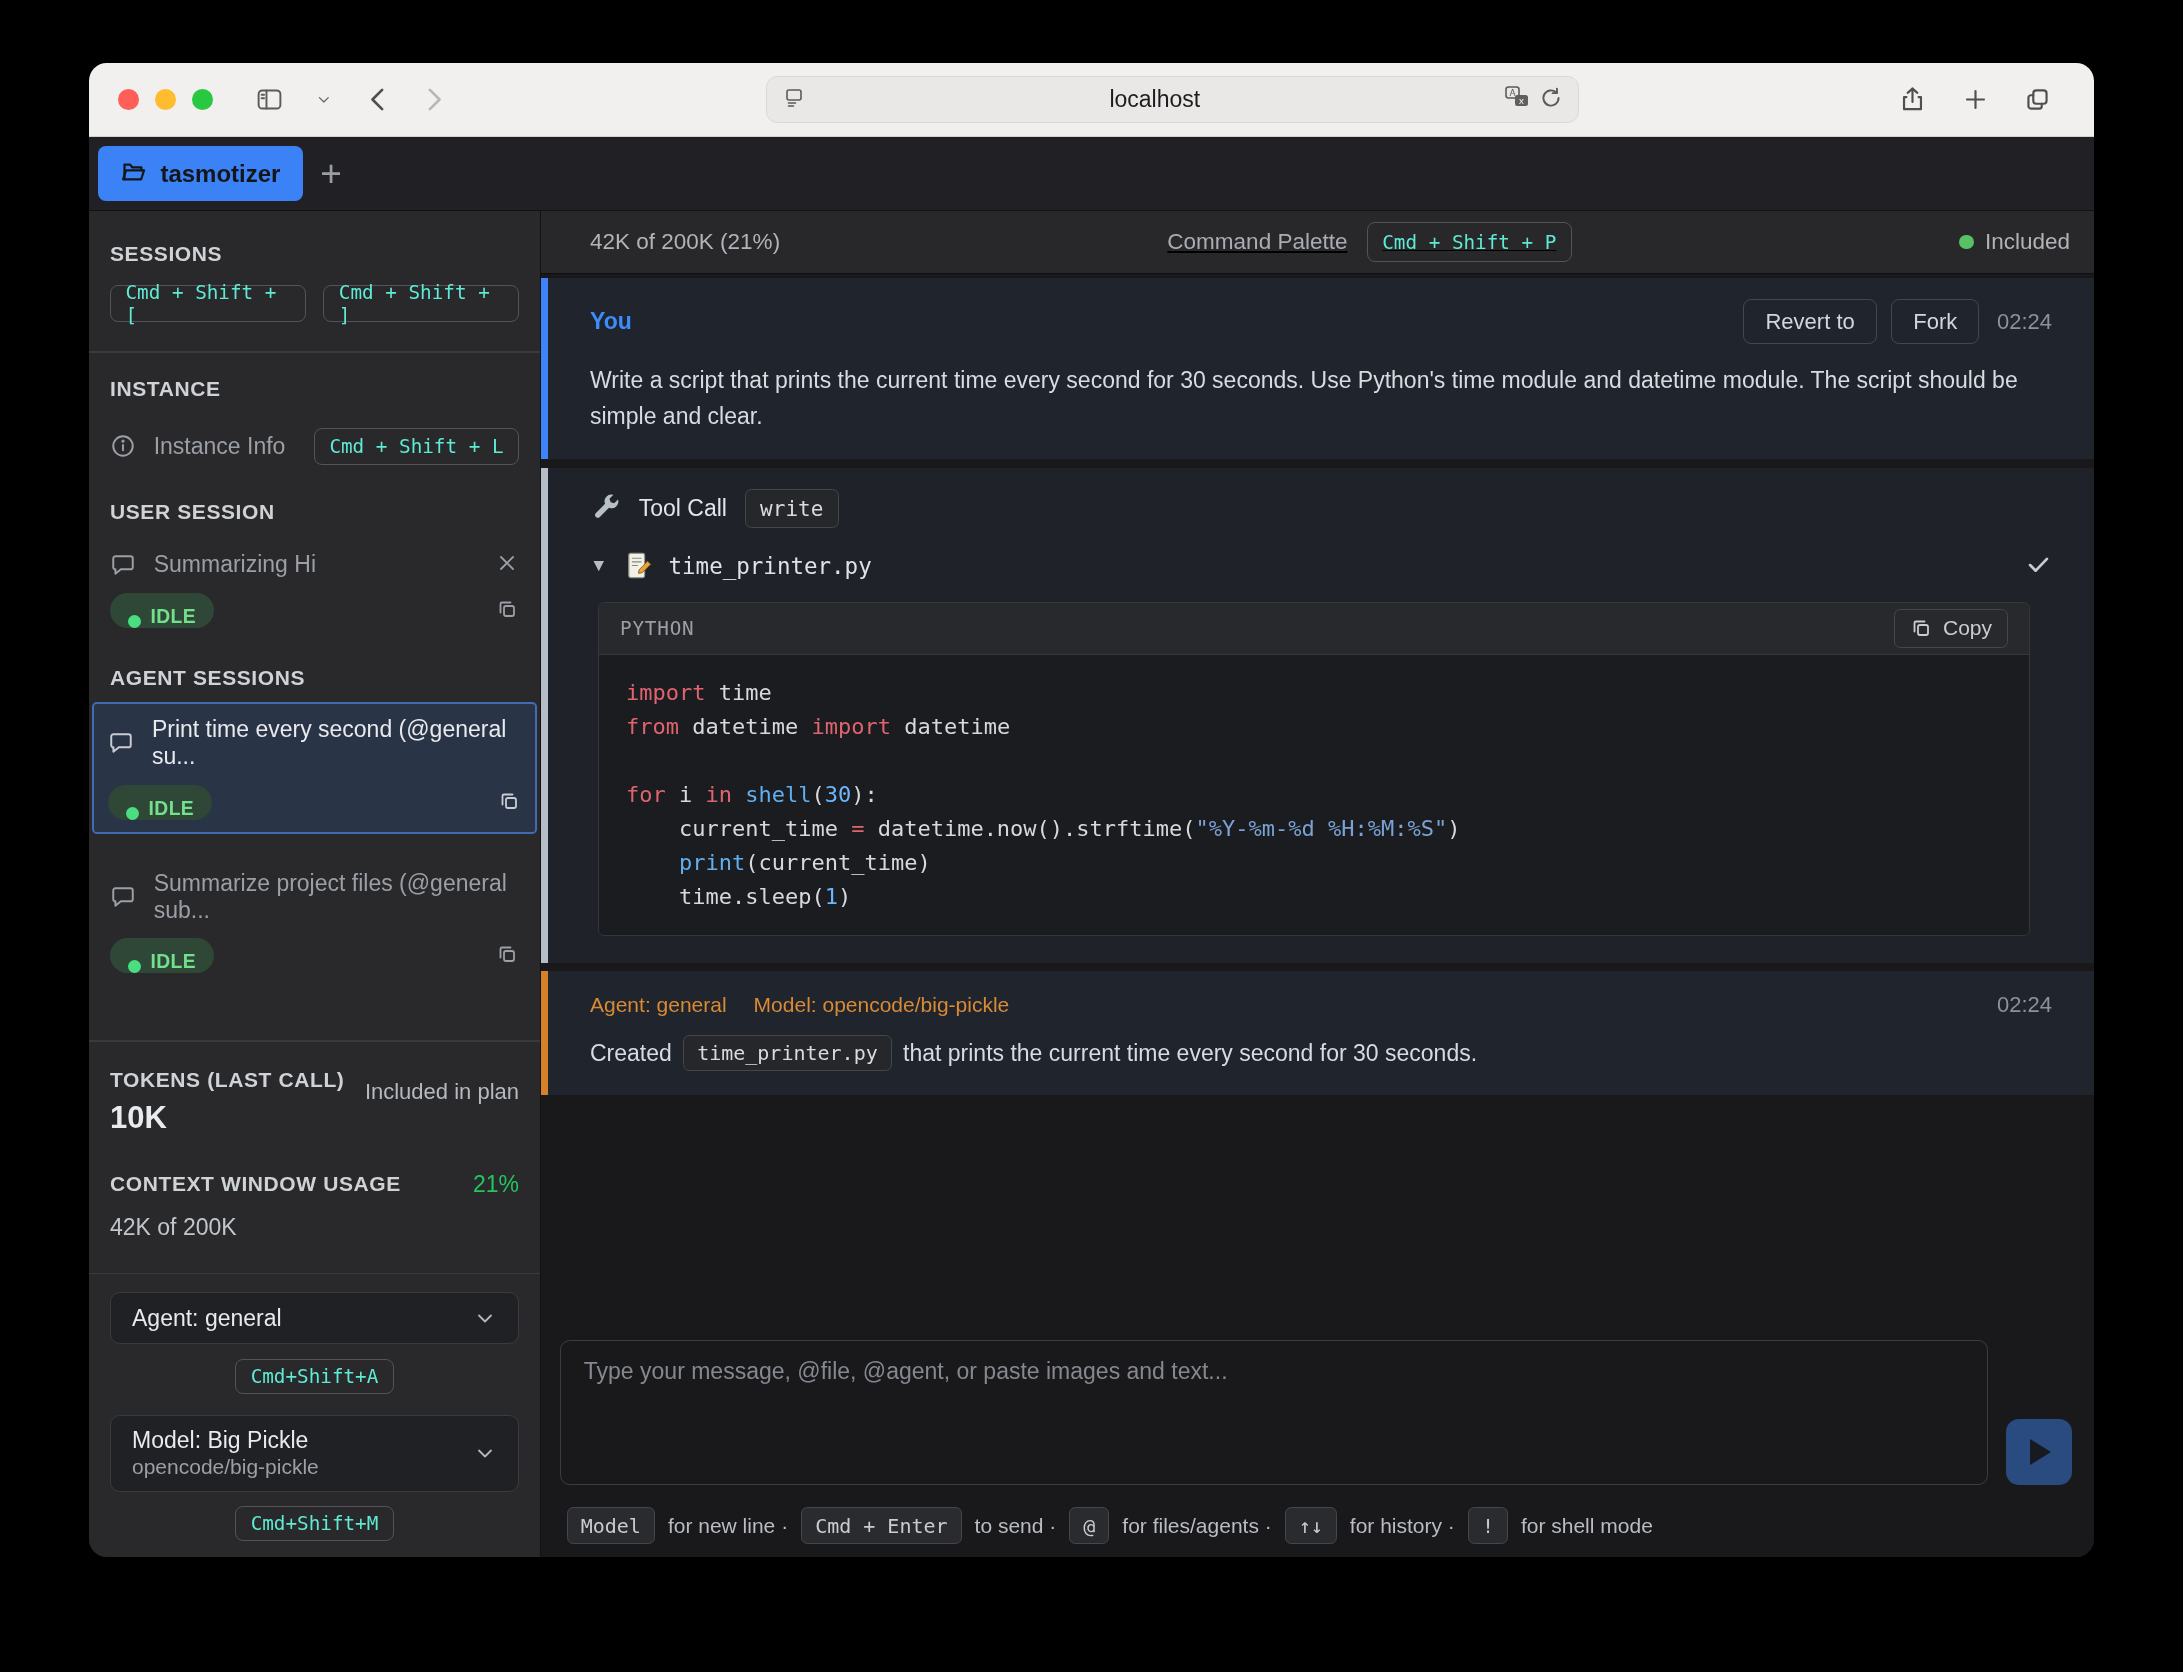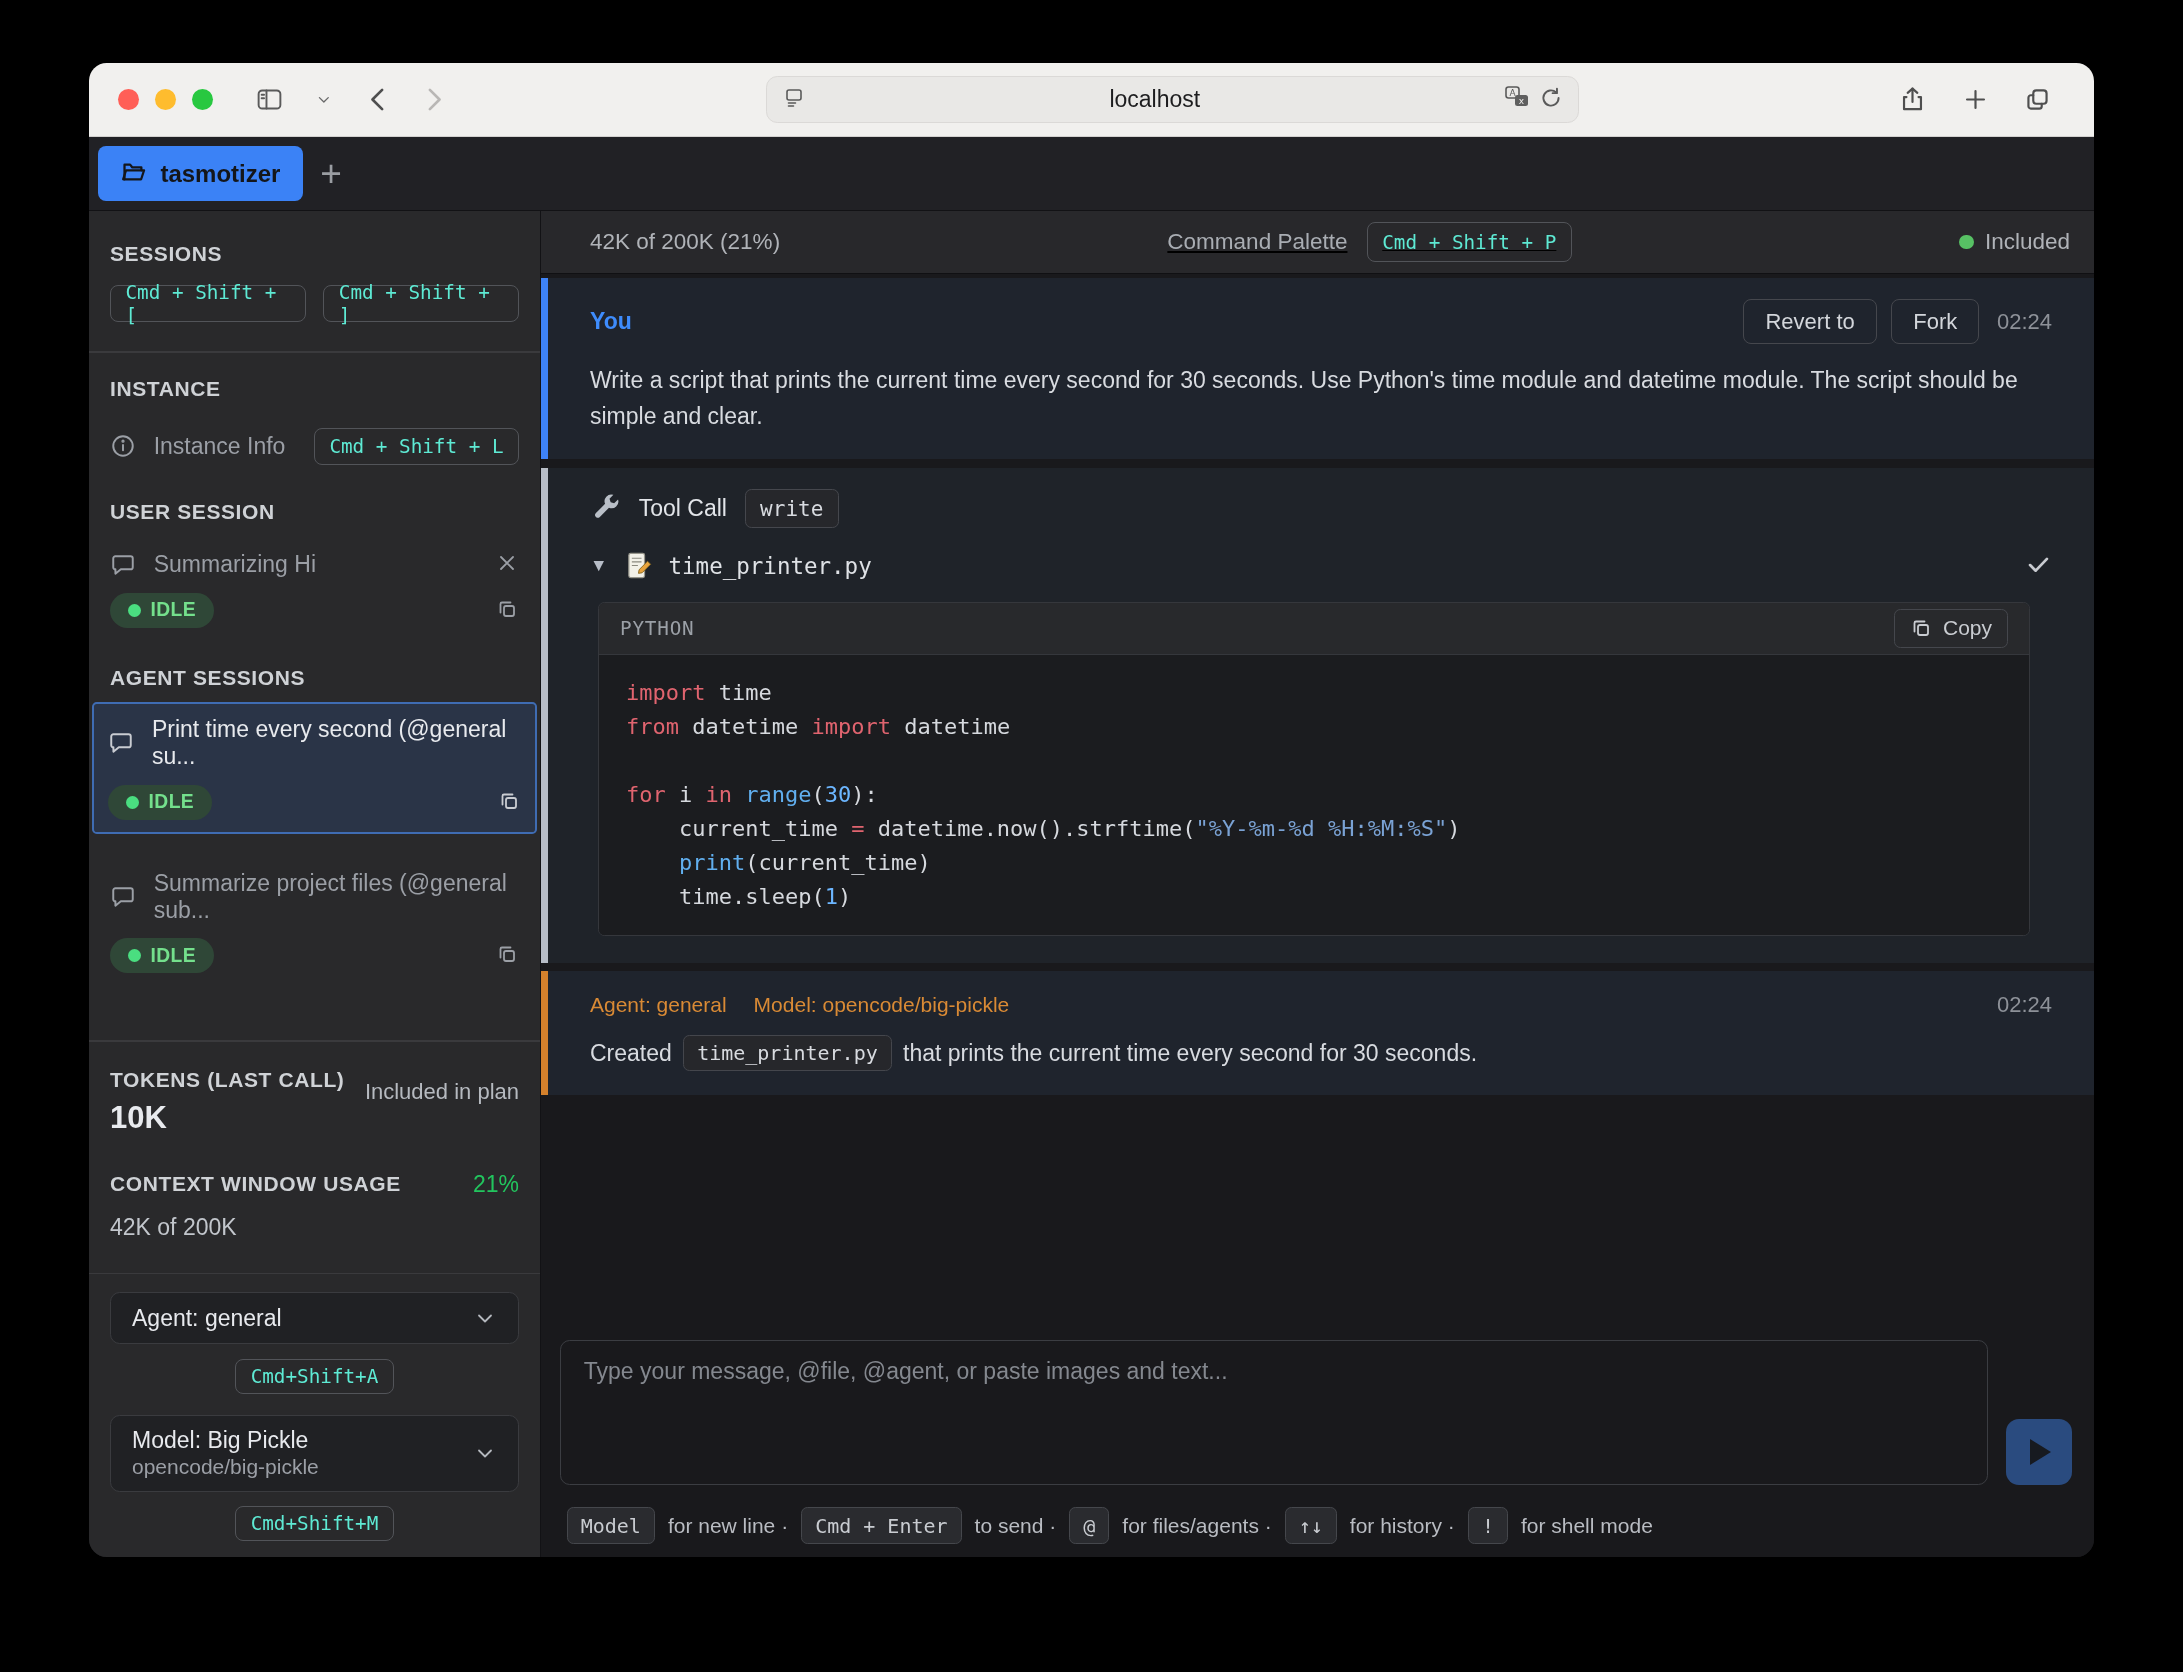--- a/index.html
+++ b/index.html
@@ -43,21 +43,21 @@
   .side-pad { padding:0 21px; }
   .sec-label { font-size:21px; font-weight:700; letter-spacing:0.6px; color:#cfd2d6; }
   .kbd { display:inline-flex; align-items:center; justify-content:center;
          font-family:"DejaVu Sans Mono", monospace; font-size:19.3px; color:#5eead4;
          border:1.6px solid #525459; border-radius:8px; height:37px; padding:0 14.5px; background:transparent; }
   .divider { height:1.6px; background:#3a3a3d; margin:0; }
   .row { display:flex; align-items:center; }
   .muted { color:#9b9fa6; }
   .icon-stroke { stroke:#9b9fa6; stroke-width:1.8; fill:none; stroke-linecap:round; stroke-linejoin:round; }
 
-  .pill { display:inline-flex; align-items:center; gap:9.7px; height:35px; border-radius:17.7px;
+  .pill { display:inline-flex; align-items:flex-end; gap:9.7px; height:35px; border-radius:17.7px;
           background:#2f4737; padding:0 17.7px; }
   .pill .dot { width:13px; height:13px; border-radius:50%; background:#4ade80; }
   .pill .pill-label { font-size:19.3px; font-weight:700; letter-spacing:0.4px; color:#74e08c; }
 
   .sess-card { border-radius:4.8px; padding:14.5px 16px; margin:0 0; }
   .sess-card.selected { background:#2a3447; outline:2.4px solid #3f6cb3; outline-offset:-2.4px; }
   .sess-title { font-size:23px; }
   .copy-ico svg, .close-ico svg { width:24px; height:24px; }
 
   .tok-big { font-size:31px; font-weight:700; color:#e8eaee; }
@@ -474,21 +474,21 @@
                           <path d="M15.5 5.5H7a1.5 1.5 0 0 0-1.5 1.5v8.5"></path>
                         </svg>
                     </span>
                     <span>Copy</span>
                   </button>
                 </div>
                 <div class="code-body">
                     <div class="code-line"><span class="tk-kw">import</span><span class="tk-pl"> time</span></div>
                     <div class="code-line"><span class="tk-kw">from</span><span class="tk-pl"> datetime </span><span class="tk-kw">import</span><span class="tk-pl"> datetime</span></div>
                     <div class="code-line">&nbsp;</div>
-                    <div class="code-line"><span class="tk-kw">for</span><span class="tk-pl"> i </span><span class="tk-kw">in</span><span class="tk-pl"> </span><span class="tk-fn">range</span><span class="tk-pl">(</span><span class="tk-num">30</span><span class="tk-pl">):</span></div>
+                    <div class="code-line"><span class="tk-kw">for</span><span class="tk-pl"> i </span><span class="tk-kw">in</span><span class="tk-pl"> </span><span class="tk-fn">shell</span><span class="tk-pl">(</span><span class="tk-num">30</span><span class="tk-pl">):</span></div>
                     <div class="code-line"><span class="tk-pl">    current_time </span><span class="tk-op">=</span><span class="tk-pl"> datetime.now().strftime(</span><span class="tk-str">"%Y-%m-%d %H:%M:%S"</span><span class="tk-pl">)</span></div>
                     <div class="code-line"><span class="tk-pl">    </span><span class="tk-fn">print</span><span class="tk-pl">(current_time)</span></div>
                     <div class="code-line"><span class="tk-pl">    time.sleep(</span><span class="tk-num">1</span><span class="tk-pl">)</span></div>
                   </div>
               </div>
             </div>
 
             <div class="card agent">
               <div class="msg-head">
                 <span class="agent-meta">

